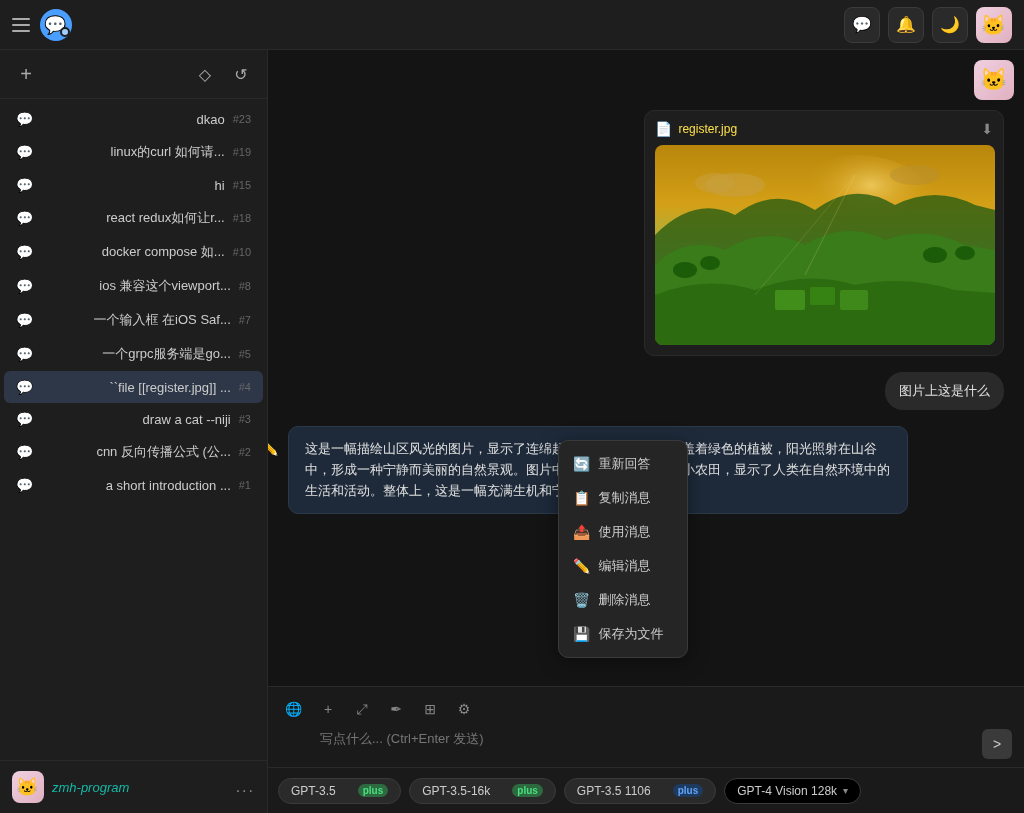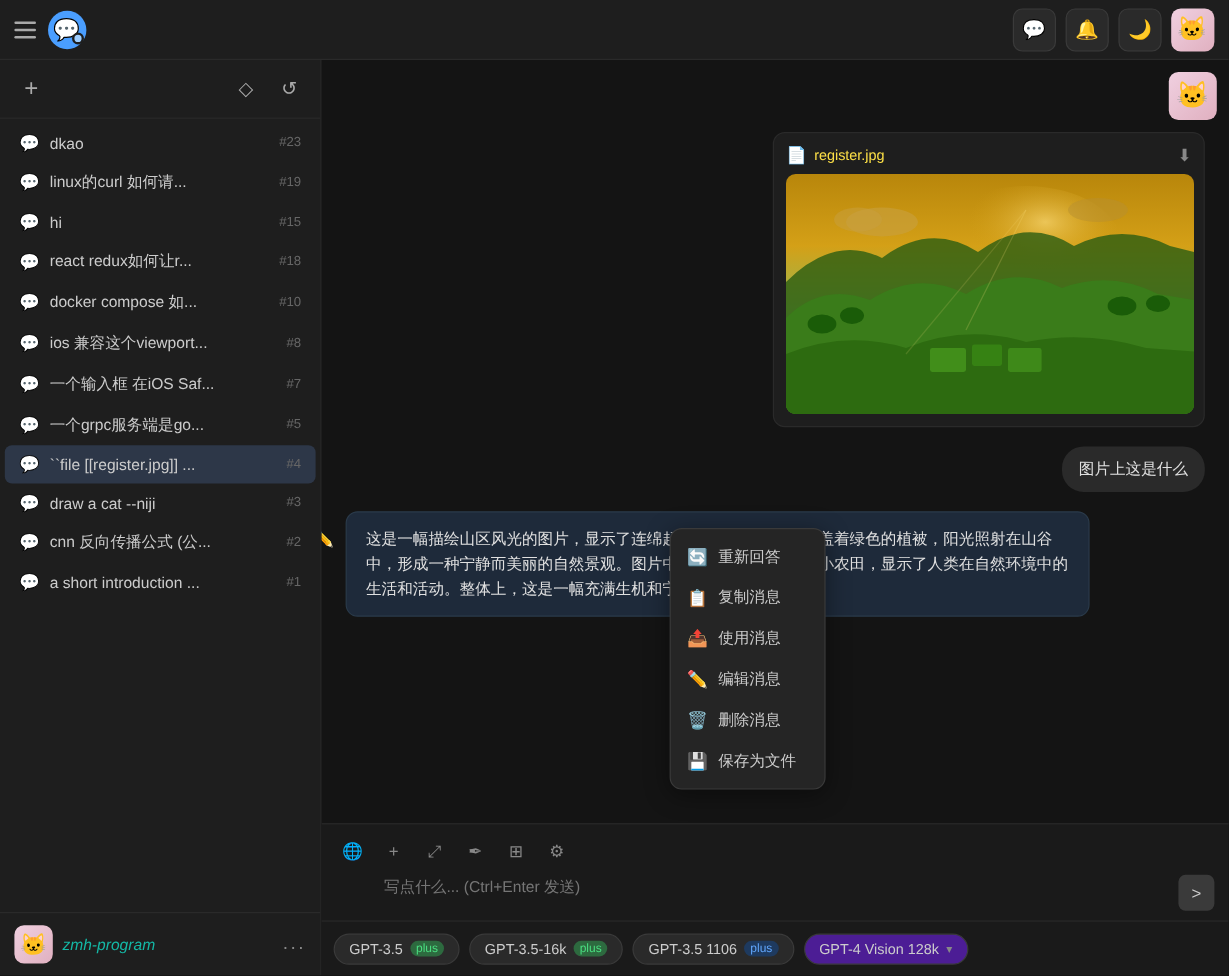--- a/index.html
+++ b/index.html
@@ -159,20 +159,21 @@
       font-size: 14px;
       flex-shrink: 0;
     }
     .chat-name {
       flex: 1;
       overflow: hidden;
       text-overflow: ellipsis;
       white-space: nowrap;
       color: #ccc;
       font-size: 13px;
+      text-align: right;
     }
     .chat-num {
       color: #666;
       font-size: 11px;
       flex-shrink: 0;
     }
 
     
     .sidebar-bottom {
       padding: 10px 12px;
@@ -225,31 +226,32 @@
       background: #2a2a2a;
       border: 1px solid #3a3a3a;
       cursor: pointer;
       font-size: 12px;
       color: #ccc;
     }
     .model-badge .plus {
       font-size: 10px;
       padding: 1px 5px;
       border-radius: 8px;
-      font-weight: normal;
+      font-weight: bold;
+      margin-left: 16px;
     }
     .plus-green { background: #2d6a3f; color: #4ade80; }
     .plus-blue { background: #1e3a5f; color: #60a5fa; }
     .model-badge-last {
       display: flex;
       align-items: center;
       gap: 6px;
       padding: 5px 12px;
       border-radius: 20px;
-      background: #4c1d95;
+      background: #000000;
       border: 1px solid #3a3a3a;
       cursor: pointer;
       font-size: 12px;
       color: #ccc;
       justify-content: space-between;
     }
     .chevron-down { font-size: 10px; color: #888; }
 
     
     .chat-area {

